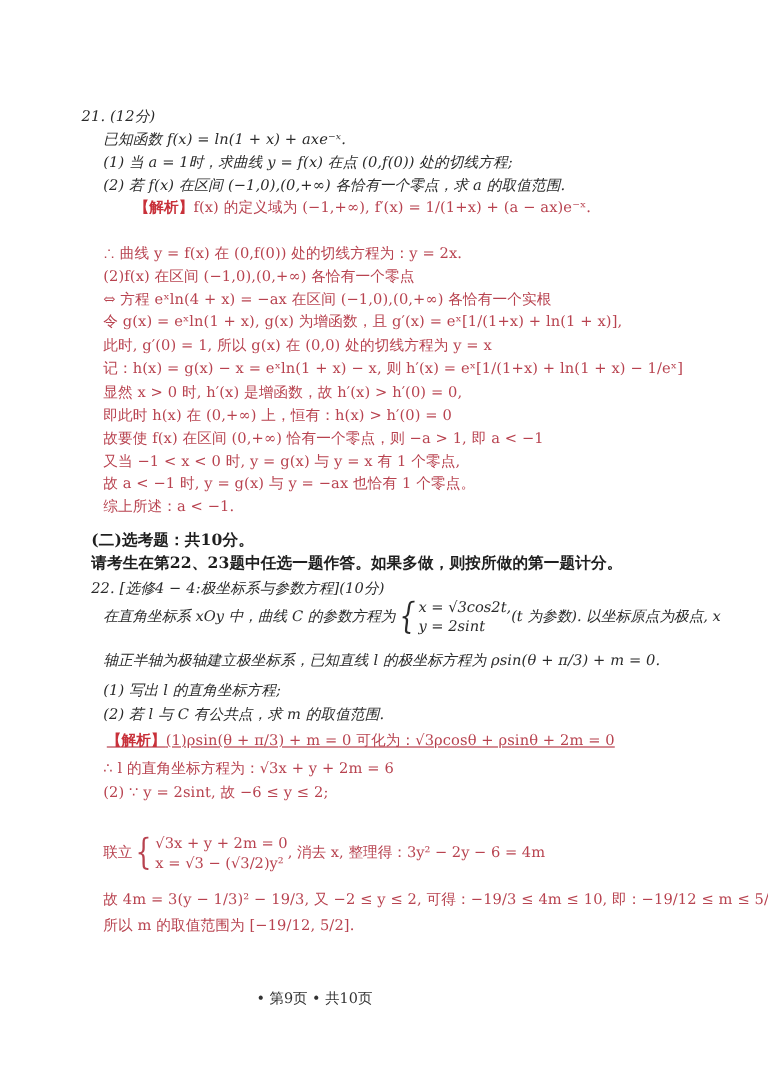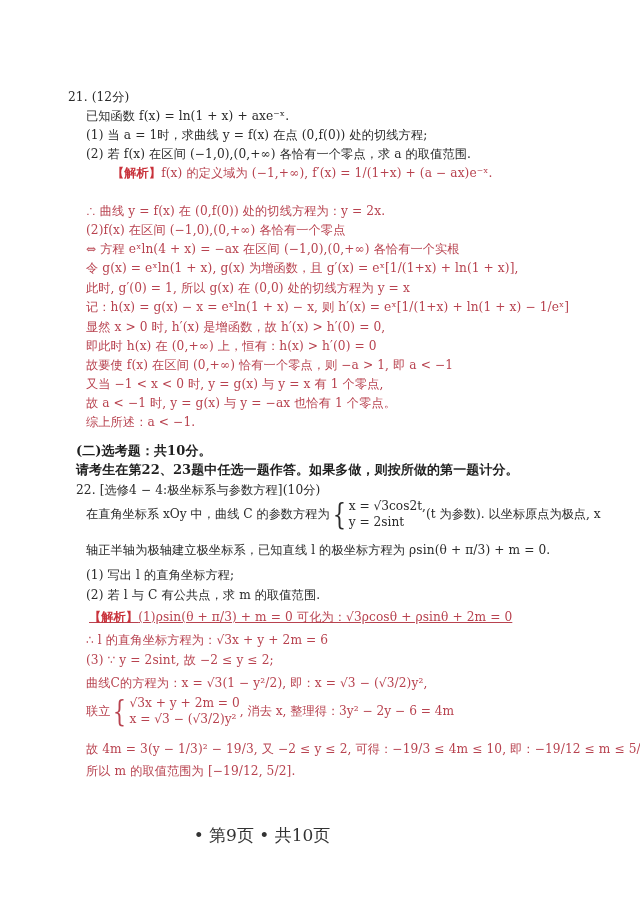--- a/index.html
+++ b/index.html
@@ -7,25 +7,25 @@
     width: 640px; height: 897px; background: #ffffff;
     font-family: "DejaVu Serif", "Liberation Serif", serif;
     color: #222; position: relative; overflow: hidden;
   }
   .page { position: absolute; left: 0; top: 0; width: 640px; height: 897px; }
   .line {
     position: absolute; white-space: nowrap; font-size: 12.2px; line-height: 18px;
     letter-spacing: 0.1px;
   }
   .indent1 { left: 86px; }
-  .black { color: #2a2a2a; }
+  .black { color: #2a2a2a; font-style: italic; }
   .red { color: #b8424f; }
   .tag { color: #c8313a; font-weight: bold; }
   .bold { font-weight: bold; color: #1f1f1f; font-size: 13px; }
-  .footer { position: absolute; left: 0; width: 524px; text-align: center; top: 824px; font-size: 17px; color: #333; }
+  .footer { position: absolute; left: 0; width: 524px; text-align: center; top: 824px; font-size: 12px; color: #333; }
   .brace-block { position: absolute; white-space: nowrap; font-size: 12.2px; }
   .brace { display: inline-block; font-size: 30px; line-height: 30px; vertical-align: middle; transform: scaleX(0.7); }
   .stack { display: inline-block; vertical-align: middle; line-height: 16px; }
   .stack span { display: block; }
 </style>
 </head>
 <body>
 
 <div class="page">
 
@@ -59,22 +59,21 @@
     <span>在直角坐标系 xOy 中，曲线 C 的参数方程为</span><span class="brace">{</span><span class="stack"><span>x = √3cos2t,</span><span>y = 2sint</span></span><span>(t 为参数). 以坐标原点为极点, x</span>
   </div>
   <div class="line black indent1" style="top:541px;">轴正半轴为极轴建立极坐标系，已知直线 l 的极坐标方程为 ρsin(θ + π/3) + m = 0.</div>
   <div class="line black indent1" style="top:566px;">(1) 写出 l 的直角坐标方程;</div>
   <div class="line black indent1" style="top:586px;">(2) 若 l 与 C 有公共点，求 m 的取值范围.</div>
 
   <div class="line red" style="left:89px; top:608px;text-decoration:underline;">
     <span class="tag">【解析】</span><span>(1)ρsin(θ + π/3) + m = 0 可化为：√3ρcosθ + ρsinθ + 2m = 0</span>
   </div>
   <div class="line red indent1" style="top:631px;">∴ l 的直角坐标方程为：√3x + y + 2m = 6</div>
-  <div class="line red indent1" style="top:651px;">(3) ∵ y = 2sint, 故 −2 ≤ y ≤ 2;</div>
-  <div class="line red indent1" style="top:674px;">曲线C的方程为：x = √3(1 − y²/2), 即：x = √3 − (√3/2)y²,</div>
+  <div class="line red indent1" style="top:651px;">(2) ∵ y = 2sint, 故 −6 ≤ y ≤ 2;</div>
 
   <div class="brace-block red indent1" style="top:695px;">
     <span>联立</span><span class="brace">{</span><span class="stack"><span>√3x + y + 2m = 0</span><span>x = √3 − (√3/2)y²</span></span><span>, 消去 x, 整理得：3y² − 2y − 6 = 4m</span>
   </div>
   <div class="line red indent1" style="top:740px;">故 4m = 3(y − 1/3)² − 19/3, 又 −2 ≤ y ≤ 2, 可得：−19/3 ≤ 4m ≤ 10, 即：−19/12 ≤ m ≤ 5/2.</div>
   <div class="line red indent1" style="top:762px;">所以 m 的取值范围为 [−19/12, 5/2].</div>
 
   <div class="footer">• 第9页 • 共10页</div>
 </div>
 

